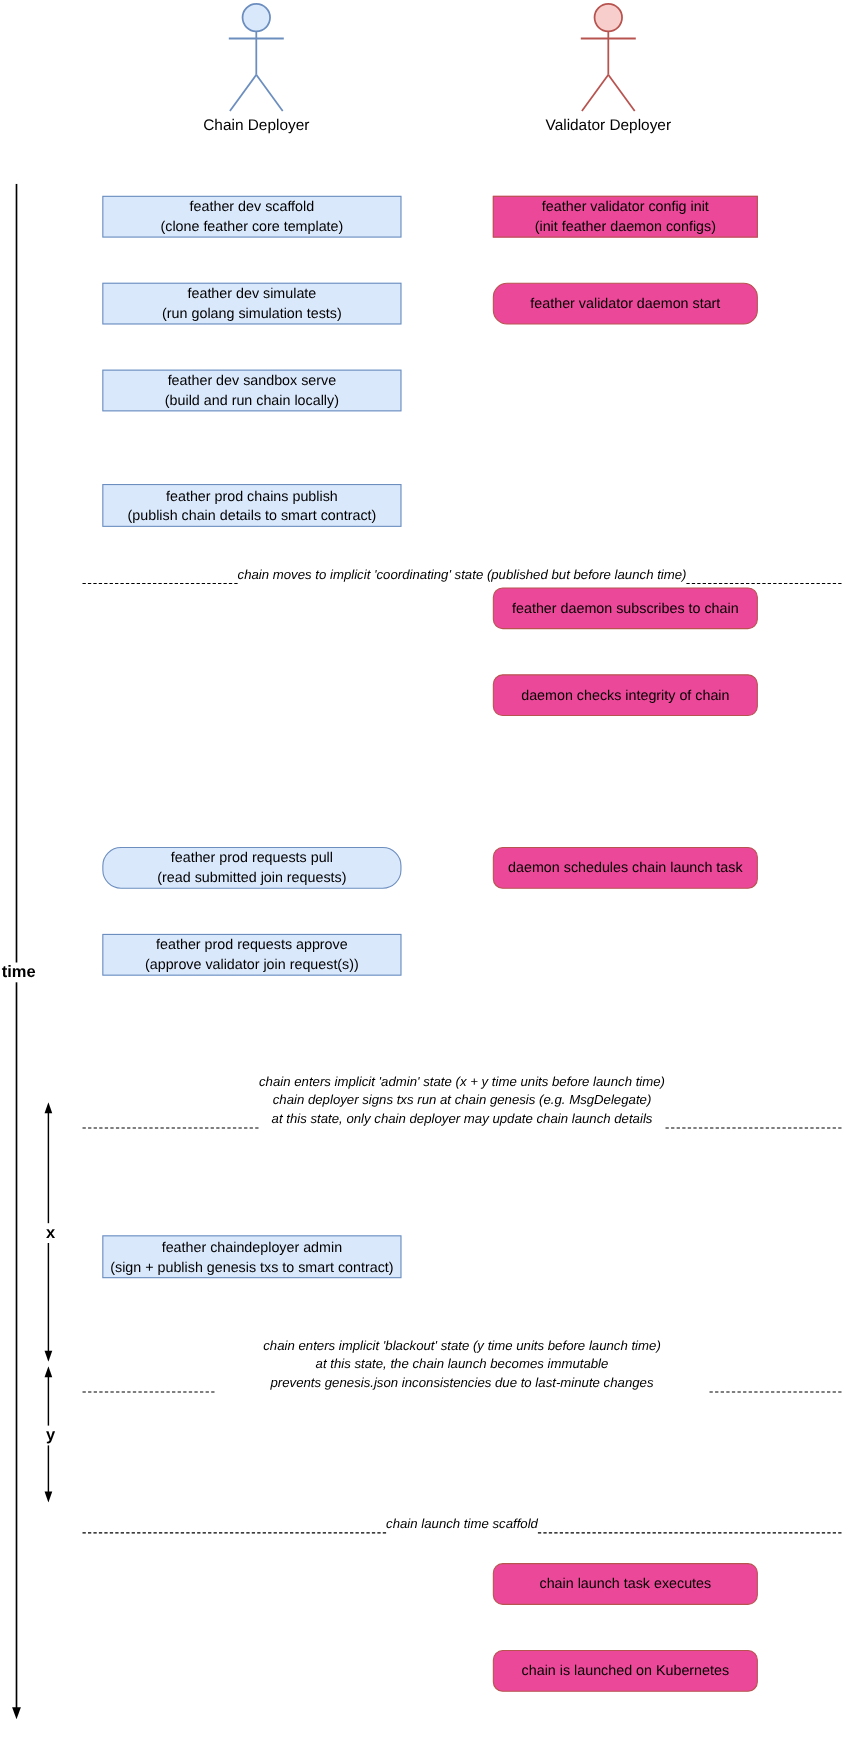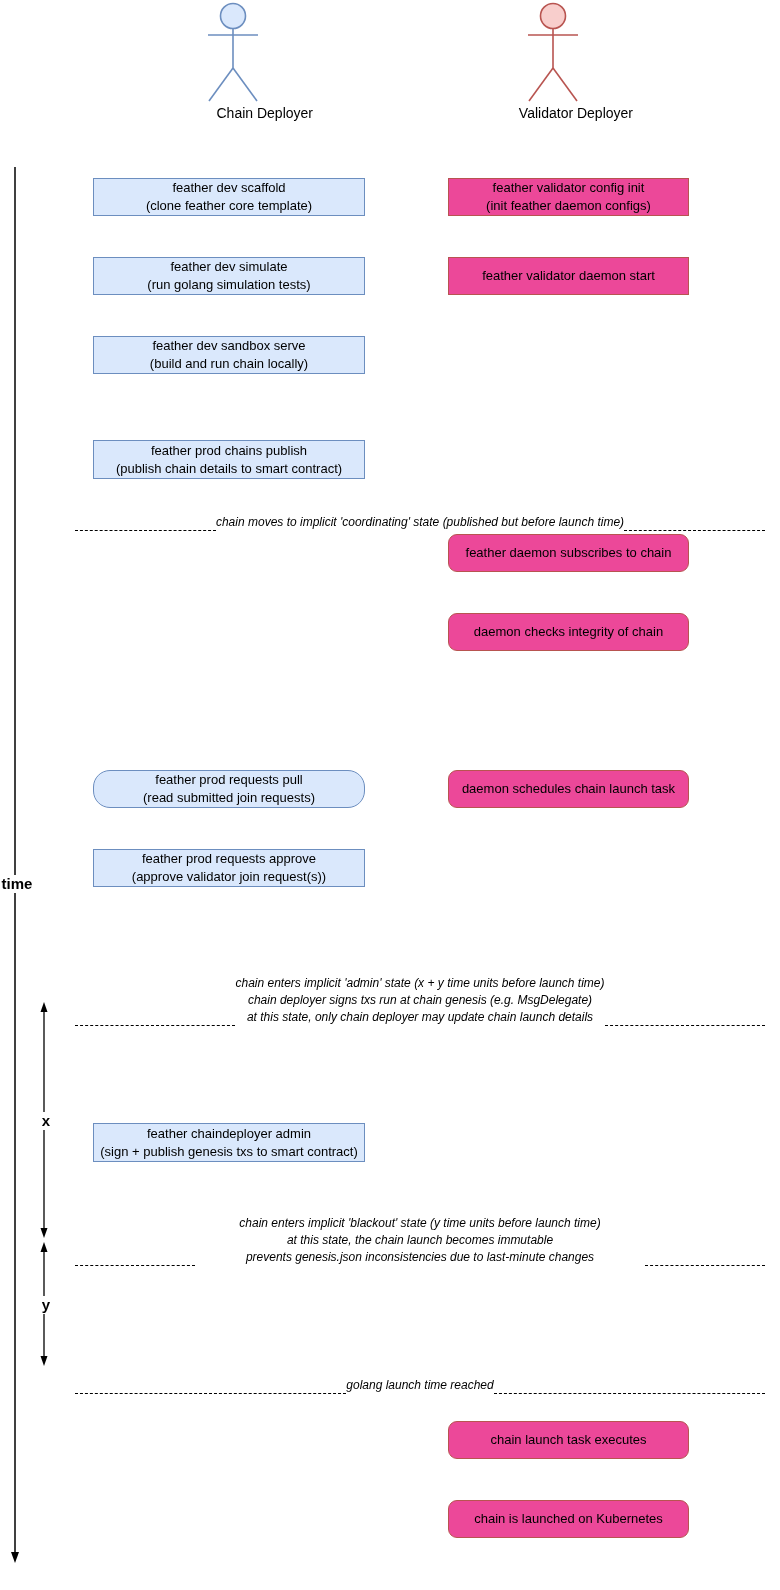--- a/index.html
+++ b/index.html
@@ -10,21 +10,21 @@
     height: 1590px;
     background: #ffffff;
     overflow: hidden;
   }
 
   
   .actor { position: absolute; top: 2px; width: 56px; height: 100px; }
   .actor svg { width: 100%; height: 100%; }
   .actor-label {
     position: absolute; top: 104px; width: 160px;
-    text-align: right; font-size: 14px; line-height: 18px;
+    text-align: center; font-size: 14px; line-height: 18px;
   }
 
   
   .box {
     position: absolute;
     display: flex; align-items: center; justify-content: center;
     box-sizing: border-box;
     font-size: 13px; line-height: 18px; text-align: center;
   }
   .box-blue {
@@ -146,21 +146,21 @@
       <div>(sign + publish genesis txs to smart contract)</div>
     </div>
   </div>
 
   <div class="box box-red h1line" style="top:178px;">
     <div class="box-text">
       <div>feather validator config init</div>
       <div>(init feather daemon configs)</div>
     </div>
   </div>
-  <div class="box box-red h1line" style="top:257px;">
+  <div class="box box-red h1line" style="top:257px;border-radius:13px;">
     <div class="box-text">
       <div>feather validator daemon start</div>
     </div>
   </div>
   <div class="box box-red box-rounded h1line" style="top:534px;">
     <div class="box-text">
       <div>feather daemon subscribes to chain</div>
     </div>
   </div>
   <div class="box box-red box-rounded h1line" style="top:613px;">
@@ -208,18 +208,18 @@
       <div class="m-line">chain enters implicit 'blackout' state (y time units before launch time)</div>
       <div class="m-line">at this state, the chain launch becomes immutable</div>
       <div class="m-line">prevents genesis.json inconsistencies due to last-minute changes</div>
     </div>
     <div class="m-dash"></div>
   </div>
 
   <div class="milestone" style="top:1343px;">
     <div class="m-dash"></div>
     <div class="m-text">
-      <div class="m-line">golang launch time reached</div>
+      <div class="m-line">chain launch time scaffold</div>
     </div>
     <div class="m-dash"></div>
   </div>
 
 </div>
 
 </body></html>

